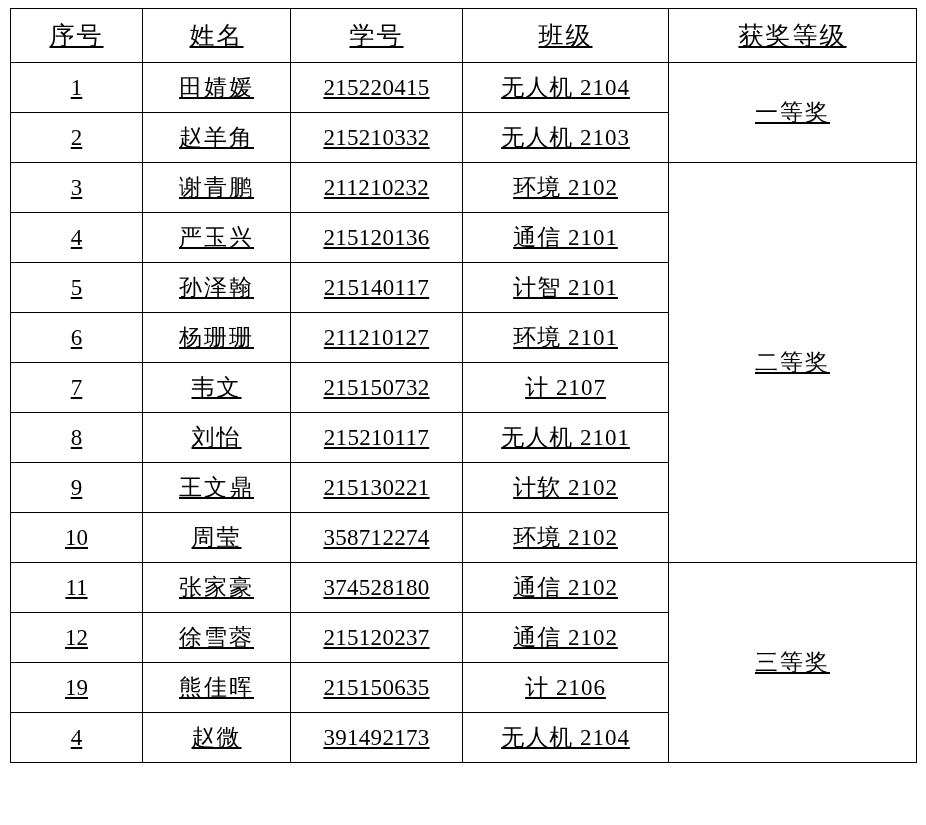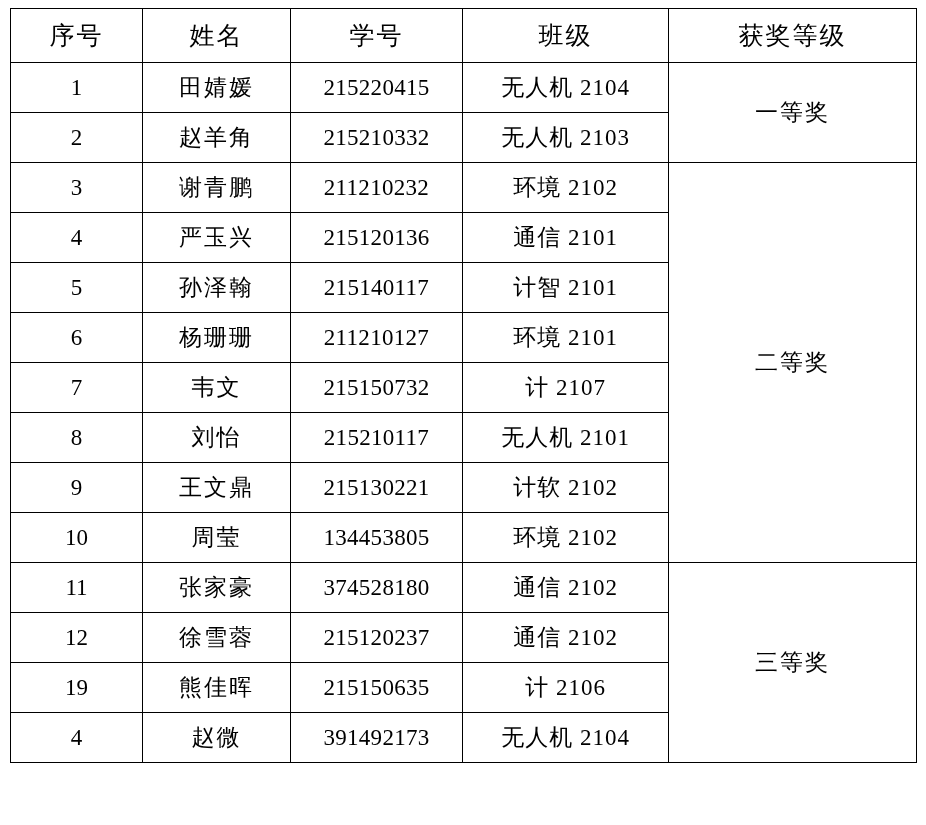--- a/index.html
+++ b/index.html
@@ -12,20 +12,21 @@
     height: 825px;
     font-family: "Liberation Serif", "DejaVu Serif", serif;
     color: #000000;
   }
   #sheet {
     width: 848px;
     height: 825px;
     position: relative;
     box-sizing: border-box;
     padding: 8px 10px 0 10px;
+    text-decoration: underline;
   }
   table.award-table {
     border-collapse: collapse;
     width: 906px;
     table-layout: fixed;
   }
   table.award-table td, table.award-table th {
     border: 1.5px solid #000000;
     text-align: center;
     vertical-align: middle;
@@ -144,21 +145,21 @@
       </tr>
       <tr class="data-row">
         <td class="idx">9</td>
         <td class="cname">王文鼎</td>
         <td class="sid">215130221</td>
         <td class="cls">计软 2102</td>
       </tr>
       <tr class="data-row">
         <td class="idx">10</td>
         <td class="cname">周莹</td>
-        <td class="sid">134453805</td>
+        <td class="sid">358712274</td>
         <td class="cls">环境 2102</td>
       </tr>
 
       <tr class="data-row">
         <td class="idx">11</td>
         <td class="cname">张家豪</td>
         <td class="sid">374528180</td>
         <td class="cls">通信 2102</td>
         <td class="award" rowspan="4">三等奖</td>
       </tr>

